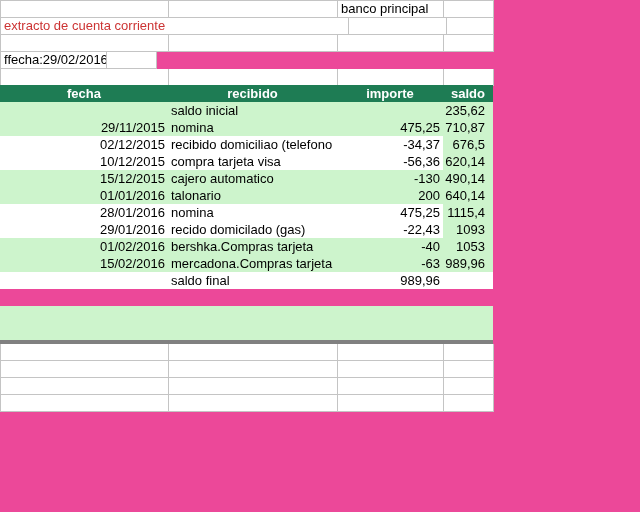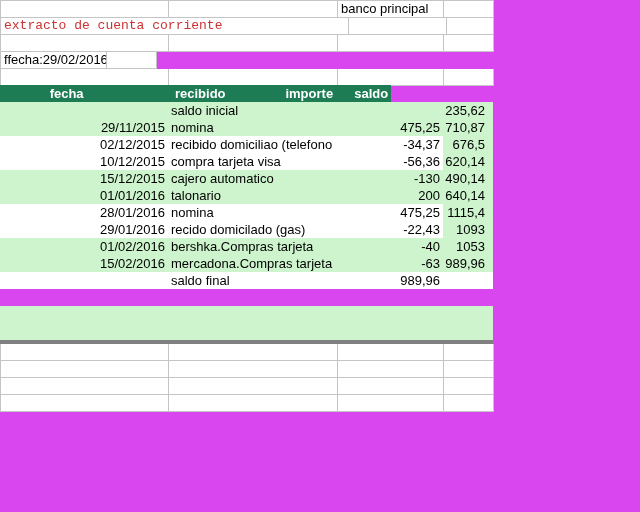--- a/index.html
+++ b/index.html
@@ -3,51 +3,51 @@
 <meta charset="utf-8">
 <style>
   * { margin:0; padding:0; box-sizing:border-box; }
   html,body { width:640px; height:512px; }
   body {
     background:#ffffff;
     font-family:"Liberation Sans", sans-serif;
     font-size:13px;
     color:var(--body-text,#000);
   }
-  .sheet { position:relative; width:640px; height:512px; overflow:hidden; background:#d946ef; }
+  .sheet { position:relative; width:640px; height:512px; overflow:hidden; background:#ec4899; }
   .abs { position:absolute; }
   .row { display:flex; }
   .cell {
     height:17px; line-height:17px;
     overflow:hidden; white-space:nowrap;
   }
   
   .ca { width:168px; }
   .cb { width:169px; }
   .cc { width:106px; }
   .cd { width:50px; }
-  .cab { width:374px;font-family:Liberation Mono, monospace; } 
+  .cab { width:374px; } 
 
   
   .topgrid {
     left:0; top:0; width:494px;
     border-top:1px solid var(--grid-border,#c4c4c4);
     border-left:1px solid var(--grid-border,#c4c4c4);
   }
   .topgrid .cell {
     border-right:1px solid var(--grid-border,#c4c4c4);
     border-bottom:1px solid var(--grid-border,#c4c4c4);
     height:17px; line-height:15px;
     padding-left:3px;
     background:#fff;
   }
   .title-red { color:var(--title-red,#cc3333); }
 
   
-  .thead { left:0; top:85px; width:391px; }
+  .thead { left:0; top:85px; width:493px; }
   .thead .cell {
     background:var(--header-bg,#1e7c54);
     color:var(--header-text,#fff);
     font-weight:bold; text-align:center;
   }
 
   
   .tbody { left:0; top:102px; width:493px; }
   .trow .cell { background:#fff; }
   .trow.band-g .ca, .trow.band-g .cb, .trow.band-g .cc { background:var(--band-green,#cdf4cc); }

